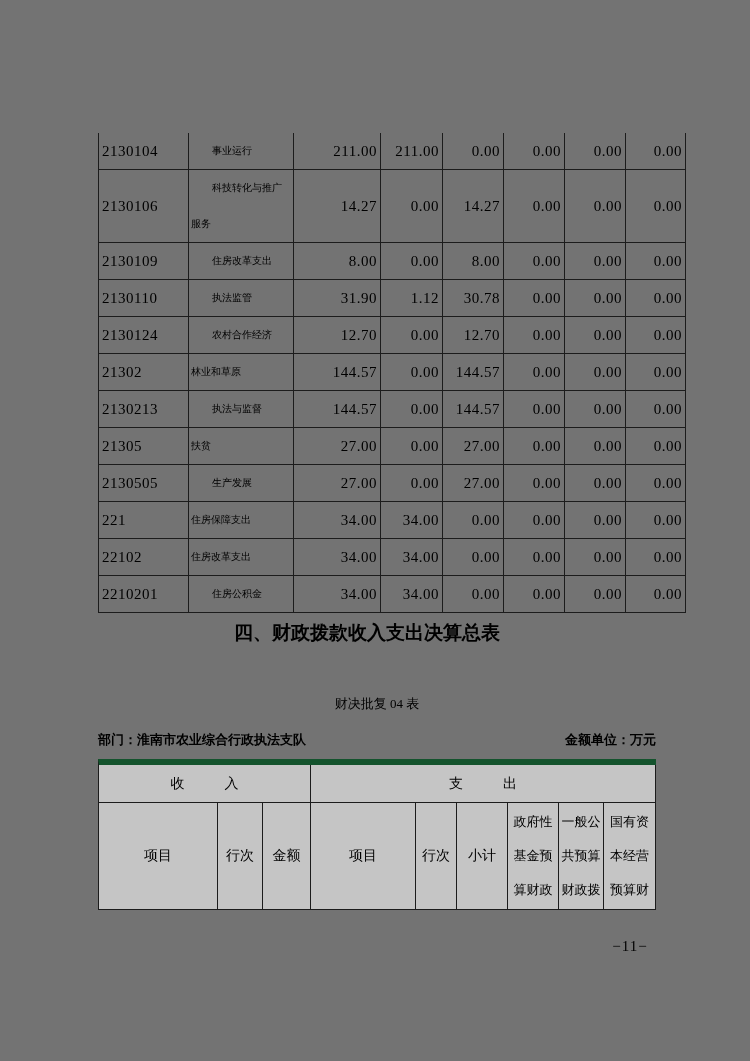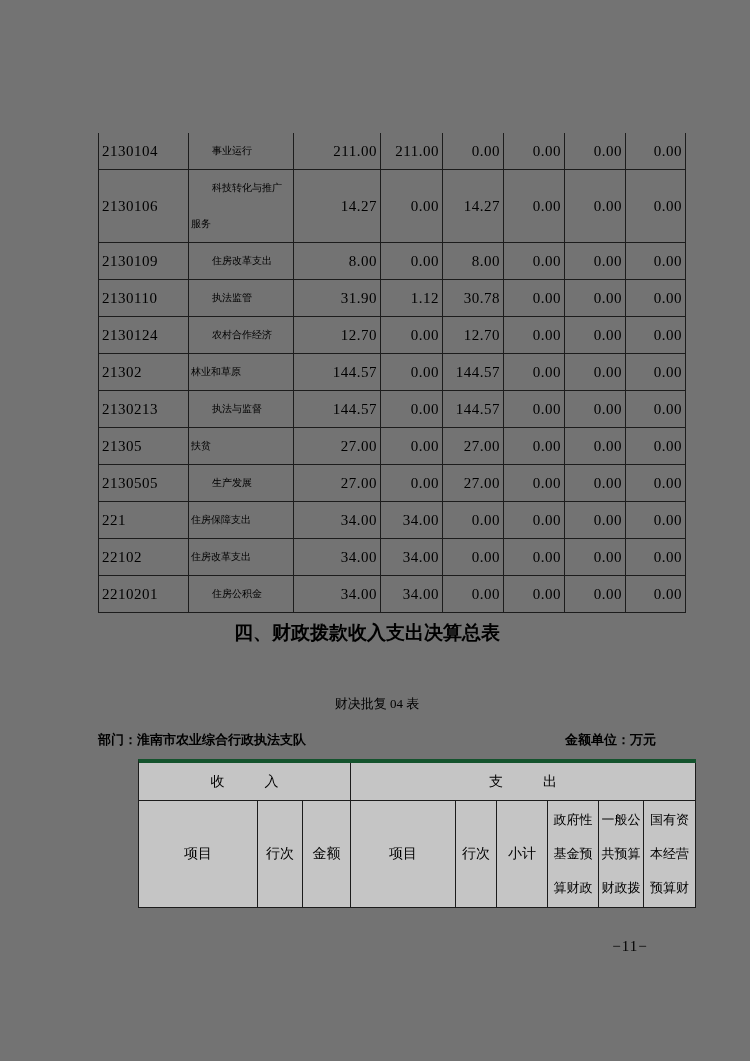--- a/index.html
+++ b/index.html
@@ -30,21 +30,21 @@
   .sec-title {
     position:absolute; left:98px; top:620px; width:538px; text-align:center;
     font-family:"Liberation Sans","DejaVu Sans",sans-serif; font-weight:bold; font-size:19px;
   }
   .ref   { position:absolute; left:98px; top:695px; width:558px; text-align:center; font-size:13px; }
   .meta  { position:absolute; left:98px; top:731px; width:558px; display:flex; justify-content:space-between;
            font-size:13px; font-weight:bold;gap:7px; }
 
   
   .t2 { position:absolute; left:98px; top:759px; width:558px;
-        border-top:4px solid #14532d; border-left:1px solid #1c1c1c; background:#c5c5c5;margin-left:40px; }
+        border-top:6px solid #14532d; border-left:1px solid #1c1c1c; background:#c5c5c5; }
   .t2 .row1 { display:grid; grid-template-columns:212px 345px; height:38px; }
   .t2 .row2 { display:grid; grid-template-columns:119px 45px 48px 105px 41px 51px 51px 45px 52px; height:107px; }
   .t2 .c {
     border-right:1px solid #1c1c1c; border-bottom:1px solid #1c1c1c;
     display:flex; align-items:center; justify-content:center;
     text-align:center; font-size:14px; overflow:hidden;
   }
   .t2 .gap { letter-spacing:40px; margin-right:-40px; white-space:nowrap; }
   .t2 .wrap3 { font-size:13px; line-height:34px; padding:0 1px; }
 

